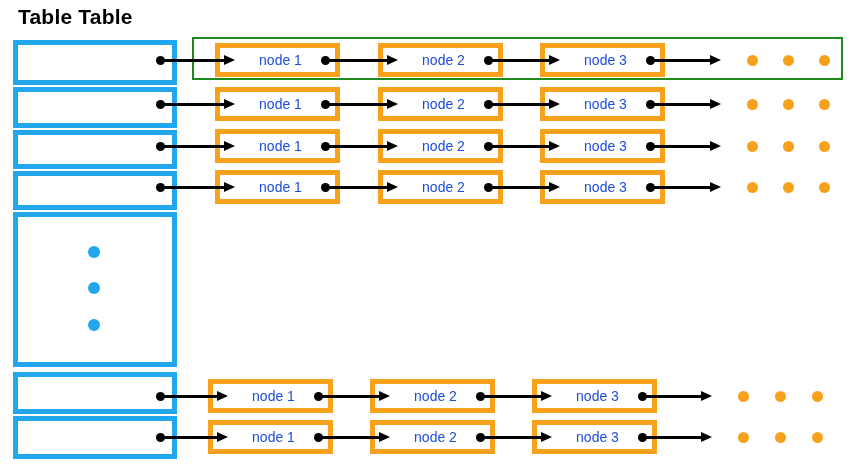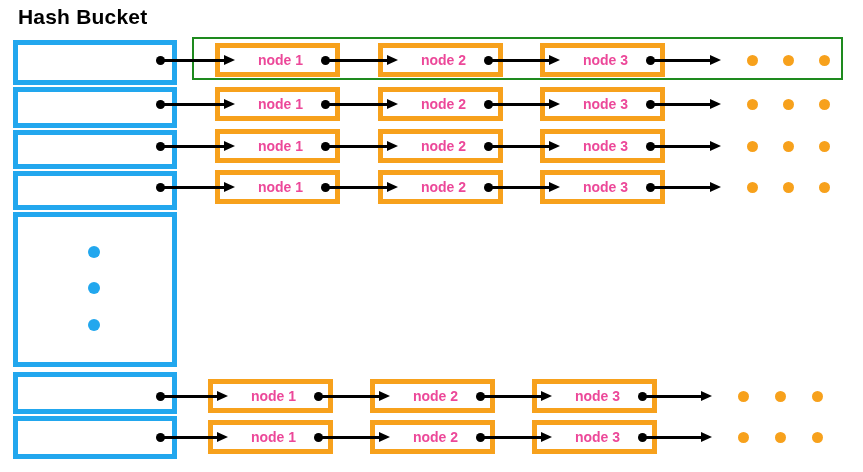--- a/index.html
+++ b/index.html
@@ -19,36 +19,36 @@
     position:absolute;border:2px solid var(--green);background:transparent;
     box-sizing:border-box;
   }
   .table-cell{
     position:absolute;border:5px solid var(--blue);background:#fff;box-sizing:border-box;
   }
   .node-box{
     position:absolute;border:5px solid var(--orange);background:#fff;box-sizing:border-box;
     display:flex;align-items:center;justify-content:center;
   }
-  .node-label{font-size:14px;color:#ec4899;white-space:nowrap;padding-left:6px;font-weight:bold;}
+  .node-label{font-size:14px;color:#1d4ed8;white-space:nowrap;padding-left:6px;}
   .line{position:absolute;height:3px;background:#000;z-index:5;}
   .arrowhead{
     position:absolute;width:0;height:0;z-index:5;
     border-left:11px solid #000;border-top:5px solid transparent;border-bottom:5px solid transparent;
   }
   .dot{position:absolute;border-radius:50%;z-index:6;}
   .dot-black{width:9px;height:9px;background:#000;}
   .dot-orange{width:11px;height:11px;background:var(--orange);}
   .dot-blue{width:12px;height:12px;background:var(--blue);}
 </style>
 </head>
 <body>
 
 <div class="canvas" id="canvas">
-  <div class="diagram-title">Hash Bucket</div>
+  <div class="diagram-title">Table Table</div>
   <div class="bucket-box" style="left:192px;top:37px;width:651px;height:43px;"></div>
   <div id="generated">
       <div class="table-cell" style="left: 13px; top: 40px; width: 164px; height: 45px;"></div>
       <div class="table-cell" style="left: 13px; top: 87px; width: 164px; height: 41px;"></div>
       <div class="table-cell" style="left: 13px; top: 130px; width: 164px; height: 39px;"></div>
       <div class="table-cell" style="left: 13px; top: 171px; width: 164px; height: 39px;"></div>
       <div class="table-cell" style="left: 13px; top: 212px; width: 164px; height: 155px;"></div>
       <div class="table-cell" style="left: 13px; top: 372px; width: 164px; height: 42px;"></div>
       <div class="table-cell" style="left: 13px; top: 416px; width: 164px; height: 43px;"></div>
       <div class="dot dot-blue" style="left: 88px; top: 246px;"></div>

